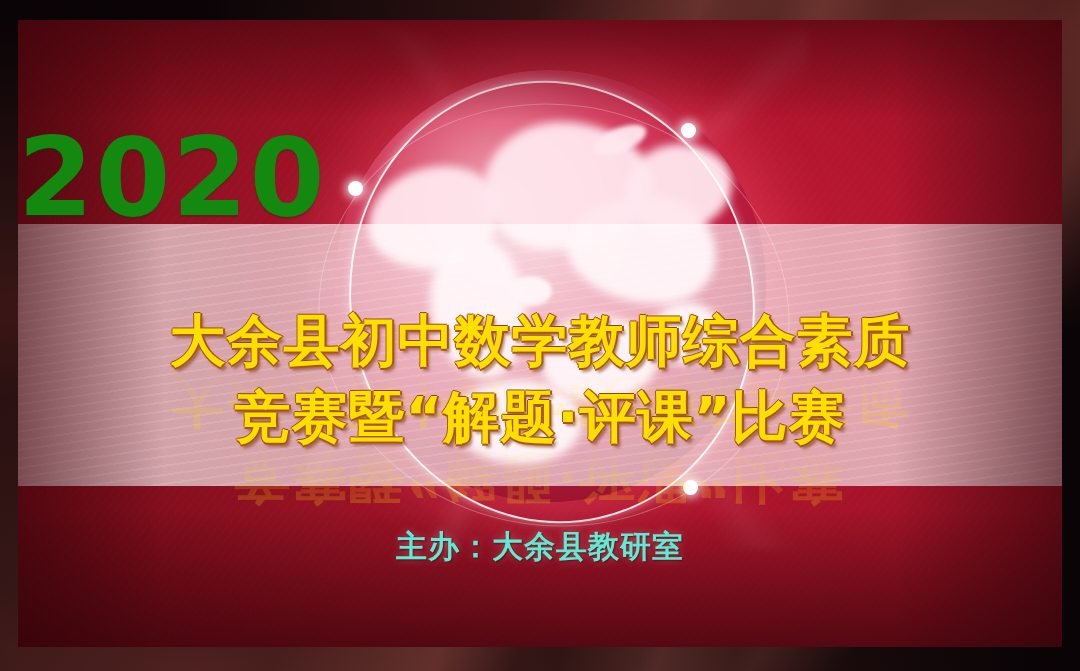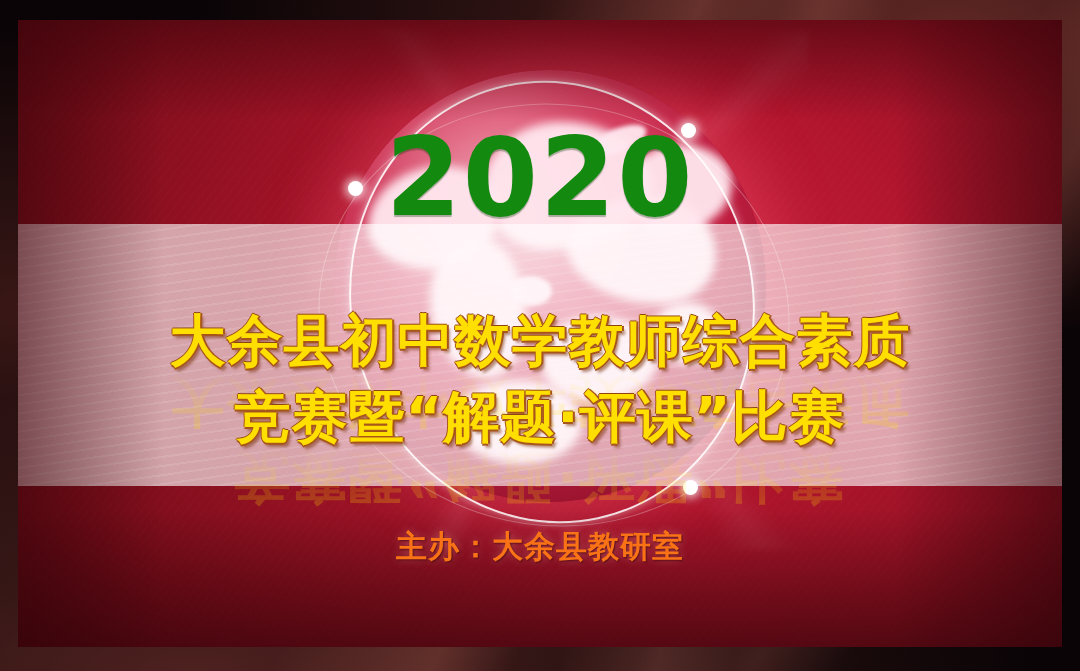--- a/index.html
+++ b/index.html
@@ -69,21 +69,21 @@
   .odot{position:absolute;width:15px;height:15px;border-radius:50%;
         background:#fff;box-shadow:0 0 10px 3px rgba(255,255,255,.75);}
 
   
   .band{position:absolute;left:0px;top:204px;width:1044px;height:262px;
         background:rgba(255,255,255,0.62);}
   .band-tex{position:absolute;inset:0;opacity:.5;
     background:repeating-linear-gradient(-8deg, rgba(255,255,255,0.22) 0px, rgba(255,255,255,0.22) 2px, rgba(0,0,0,0) 2px, rgba(0,0,0,0) 9px);}
 
   
-  .year{position:absolute;left:0;right:0;top:104px;text-align:center;
+  .year{position:absolute;left:0;right:0;top:104px;text-align:left;
         font-size:108px;line-height:1;font-weight:800;color:#13890f;
         font-family:"DejaVu Sans",sans-serif;letter-spacing:2px;
         text-shadow:0 2px 1px rgba(10,60,8,.35);}
 
   .title{position:absolute;left:0;right:0;top:283px;text-align:center;
          font-family:"DejaVu Sans","Liberation Sans",sans-serif;}
   .title .ln{font-size:56px;line-height:76px;font-weight:700;color:#ffdf00;
      letter-spacing:1px;
      text-shadow:
         2px 0 0 #a8551b, -1px 0 0 #a8551b, 0 2px 0 #a8551b, 0 -1px 0 #8d4412,
@@ -93,21 +93,21 @@
         pointer-events:none;}
   .refl .ln{font-size:56px;line-height:76px;font-weight:700;color:#ffdf00;
         letter-spacing:1px;transform:scaleY(-1);display:block;
         opacity:.30;
         -webkit-mask-image:linear-gradient(to top, rgba(0,0,0,0) 10%, rgba(0,0,0,.85) 95%);
         mask-image:linear-gradient(to top, rgba(0,0,0,0) 10%, rgba(0,0,0,.85) 95%);
         filter:blur(.6px);}
 
   .org{position:absolute;left:0;right:0;text-align:center;
        font-family:"DejaVu Sans","Liberation Sans",sans-serif;
-       font-size:31px;line-height:40px;font-weight:700;color:#f97316;
+       font-size:31px;line-height:40px;font-weight:700;color:#5eead4;
        letter-spacing:1px;
        text-shadow:1px 1px 2px rgba(70,5,12,.75), 0 0 8px rgba(255,200,200,.35);}
   .org1{top:506px;}
   .org2{top:556px;}
 </style>
 </head>
 <body>
 
 <div class="slide">
 

